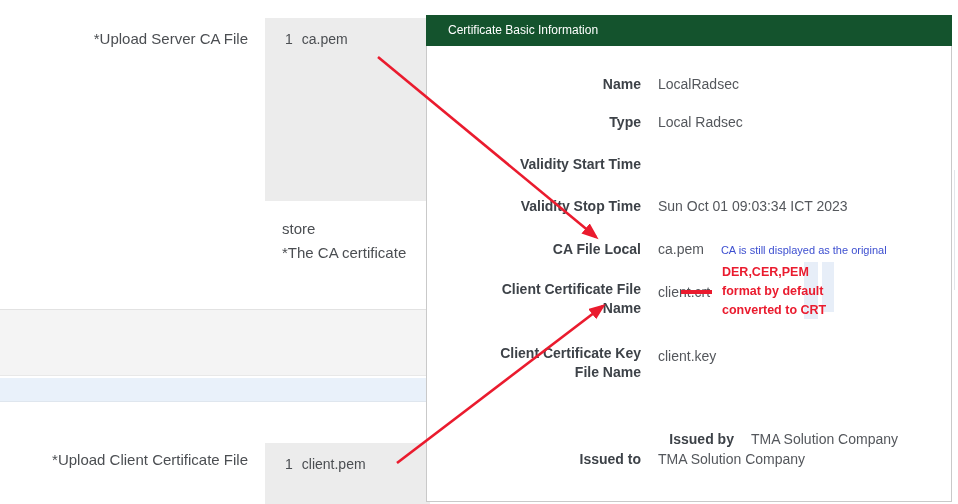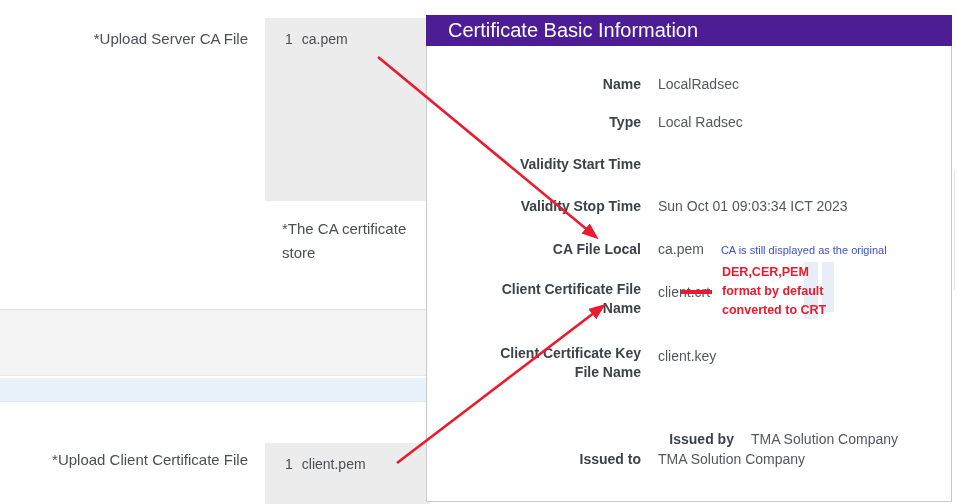--- a/index.html
+++ b/index.html
@@ -47,23 +47,23 @@
   
   .panel{
     position:absolute;left:426px;top:15px;width:526px;height:487px;
     background:#ffffff;
     border:1px solid #c9c9c9;border-top:none;
     box-sizing:border-box;
     z-index:10;
   }
   .panel-header{
     position:absolute;left:-1px;top:0;width:526px;height:31px;
-    background:#4c1d95;
+    background:#14532d;
     color:#ffffff;
-    font-size:20px;font-weight:500;
+    font-size:12px;font-weight:500;
     line-height:31px;
     padding-left:22px;
     box-sizing:border-box;
   }
   .prow{
     position:absolute;left:0;width:100%;
     display:flex;align-items:flex-start;padding-left:40px;
   }
   .plabel{
     width:174px;flex:0 0 174px;
@@ -115,22 +115,22 @@
 <div class="band-gray"></div>
 <div class="band-blue"></div>
 <div class="right-edge-line"></div>
 
 <div class="form-label" style="top:30px;">*Upload Server CA File</div>
 <div class="upload-box" style="top:18px;height:183px;">
   <span>1</span><span class="file-name">ca.pem</span>
 </div>
 
 <div class="ca-note">
+  <div>store</div>
   <div>*The CA certificate</div>
-  <div>store</div>
 </div>
 
 <div class="form-label" style="top:451px;">*Upload Client Certificate File</div>
 <div class="upload-box" style="top:443px;height:61px;">
   <span>1</span><span class="file-name">client.pem</span>
 </div>
 
 <div class="panel">
   <div class="panel-header">Certificate Basic Information</div>
 

